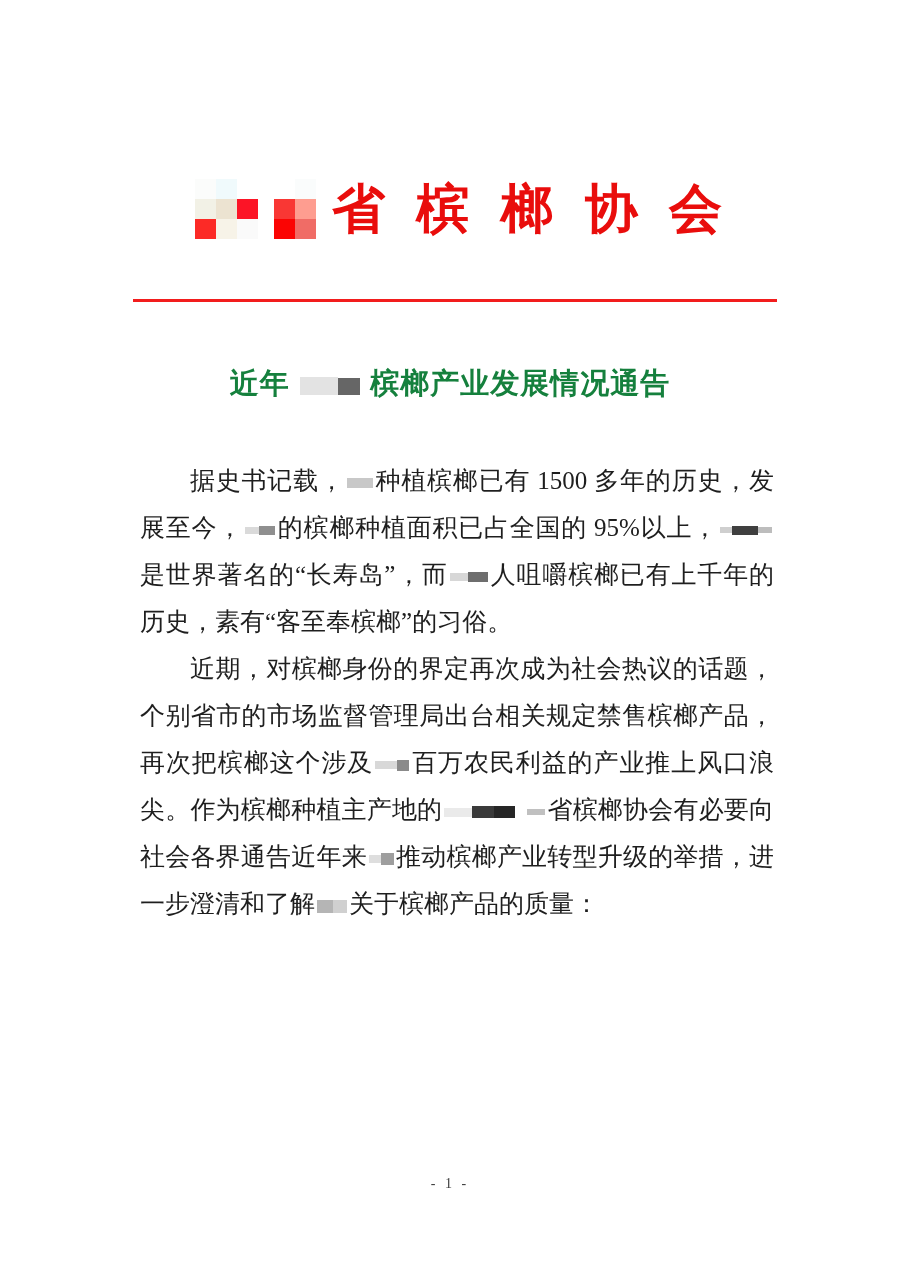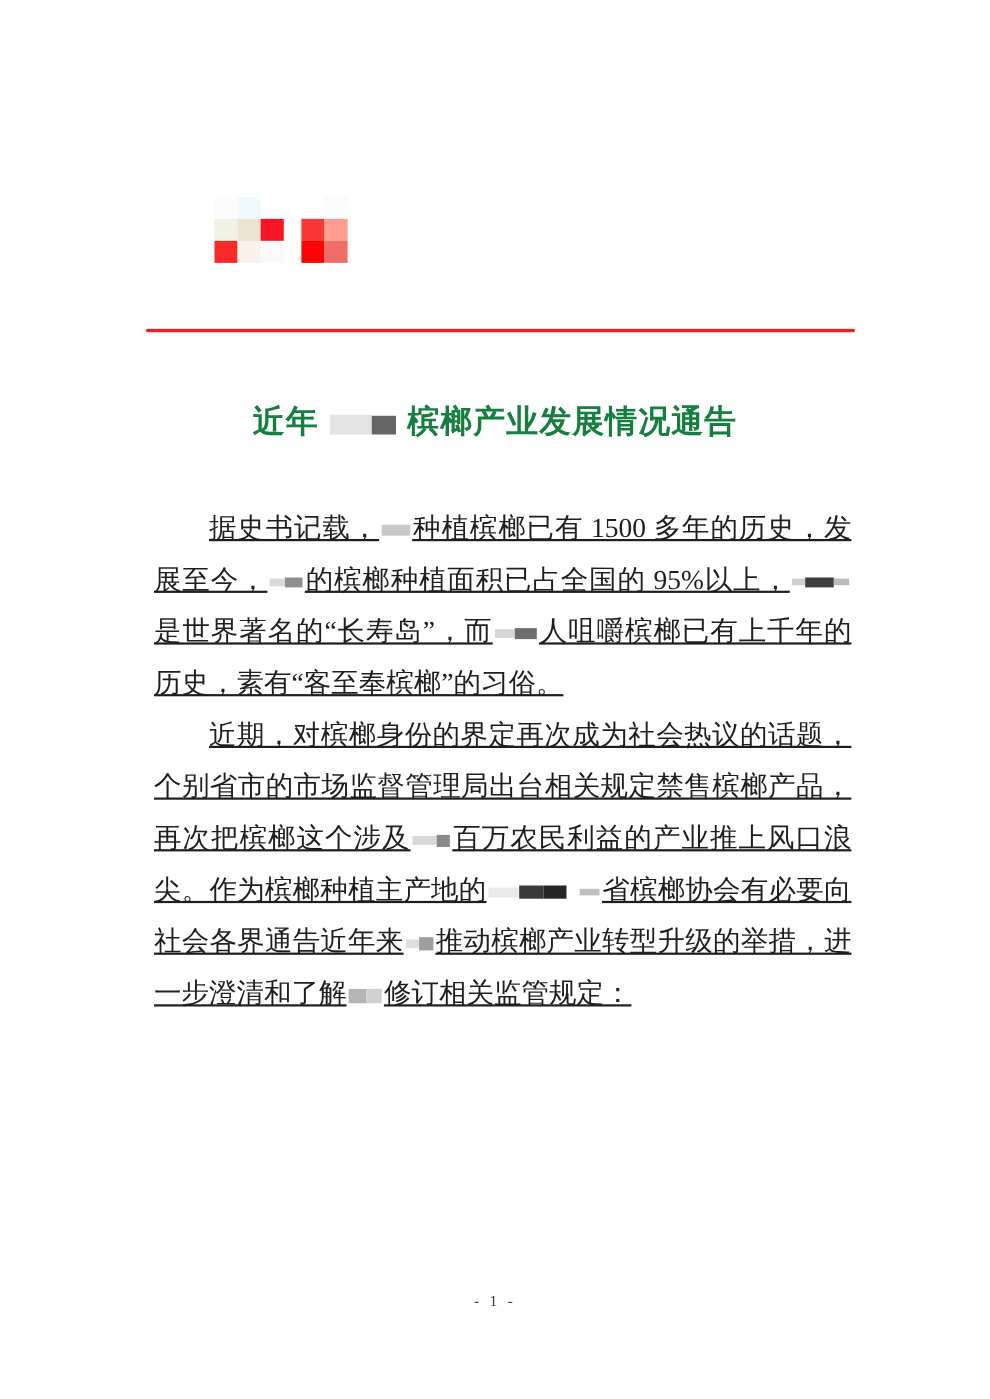--- a/index.html
+++ b/index.html
@@ -79,35 +79,36 @@
         </div>
         <div class="mosaic-row">
           <span class="mosaic-cell" style="background: rgb(249, 55, 52);"></span>
           <span class="mosaic-cell" style="background: rgb(254, 157, 144);"></span>
         </div>
         <div class="mosaic-row">
           <span class="mosaic-cell" style="background: rgb(251, 4, 3);"></span>
           <span class="mosaic-cell" style="background: rgb(240, 108, 102);"></span>
         </div>
       </div>
+    <div class="org-name" id="org-name" style="color: rgb(233, 13, 12);">省 槟 榔 协 会</div>
   </div>
 
 
   <div class="red-rule" id="red-rule" style="background: rgb(242, 29, 29);"></div>
 
   <h1 class="doc-title">
     <span>近年</span>
     <span class="redact" id="title-redact">
         <span class="redact-part" style="width: 38px; height: 18px; background: rgb(227, 227, 227);"></span>
         <span class="redact-part" style="width: 22px; height: 17px; background: rgb(102, 102, 102);"></span>
       </span>
     <span>槟榔产业发展情况通告</span>
   </h1>
 
-  <main class="doc-body" id="doc-body" style="color: rgb(30, 30, 30); text-decoration: underline;">
+  <main class="doc-body" id="doc-body" style="color: rgb(30, 30, 30);">
       <p class="para"><span>据史书记载，</span><span class="redact">
           <span class="redact-part" style="width: 26px; height: 10px; background: rgb(200, 200, 200);"></span>
         </span><span>种植槟榔已有 1500 多年的历史，发展至今，</span><span class="redact">
           <span class="redact-part" style="width: 14px; height: 7px; background: rgb(218, 218, 218);"></span>
           <span class="redact-part" style="width: 16px; height: 9px; background: rgb(143, 143, 143);"></span>
         </span><span>的槟榔种植面积已占全国的 95%以上，</span><span class="redact">
           <span class="redact-part" style="width: 12px; height: 6px; background: rgb(207, 207, 207);"></span>
           <span class="redact-part" style="width: 26px; height: 9px; background: rgb(63, 63, 63);"></span>
           <span class="redact-part" style="width: 14px; height: 6px; background: rgb(189, 189, 189);"></span>
         </span><span>是世界著名的“长寿岛”，而</span><span class="redact">
@@ -122,20 +123,20 @@
           <span class="redact-part" style="width: 22px; height: 12px; background: rgb(58, 58, 58);"></span>
           <span class="redact-part" style="width: 21px; height: 12px; background: rgb(38, 38, 38);"></span>
           <span class="redact-part" style="width: 12px; height: 12px; background: transparent;"></span>
           <span class="redact-part" style="width: 18px; height: 6px; background: rgb(192, 192, 192);"></span>
         </span><span>省槟榔协会有必要向社会各界通告近年来</span><span class="redact">
           <span class="redact-part" style="width: 12px; height: 8px; background: rgb(222, 222, 222);"></span>
           <span class="redact-part" style="width: 13px; height: 12px; background: rgb(158, 158, 158);"></span>
         </span><span>推动槟榔产业转型升级的举措，进一步澄清和了解</span><span class="redact">
           <span class="redact-part" style="width: 16px; height: 13px; background: rgb(181, 181, 181);"></span>
           <span class="redact-part" style="width: 14px; height: 13px; background: rgb(208, 208, 208);"></span>
-        </span><span>修订相关监管规定：</span></p>
+        </span><span>关于槟榔产品的质量：</span></p>
     </main>
 
   <footer class="page-footer">
     <span>- 1 -</span>
   </footer>
 
 </div>
 
 </body></html>

